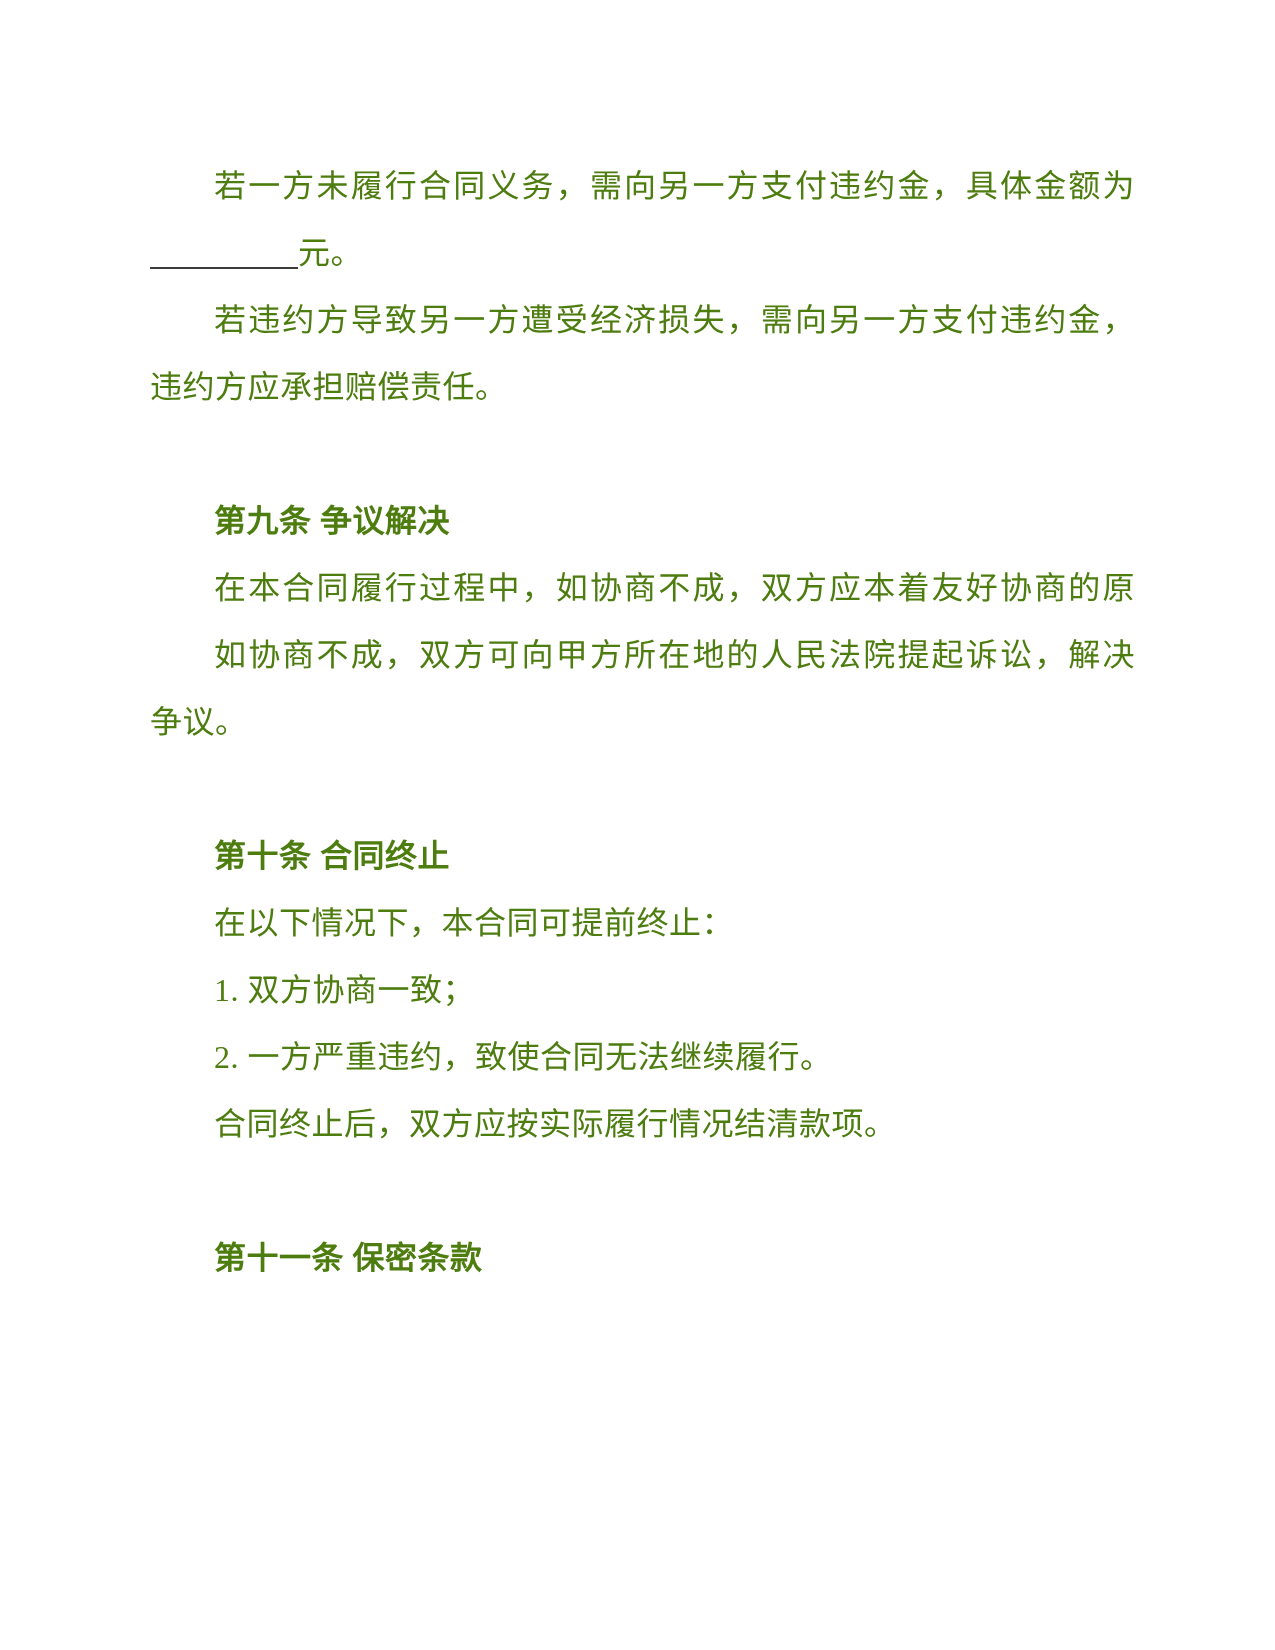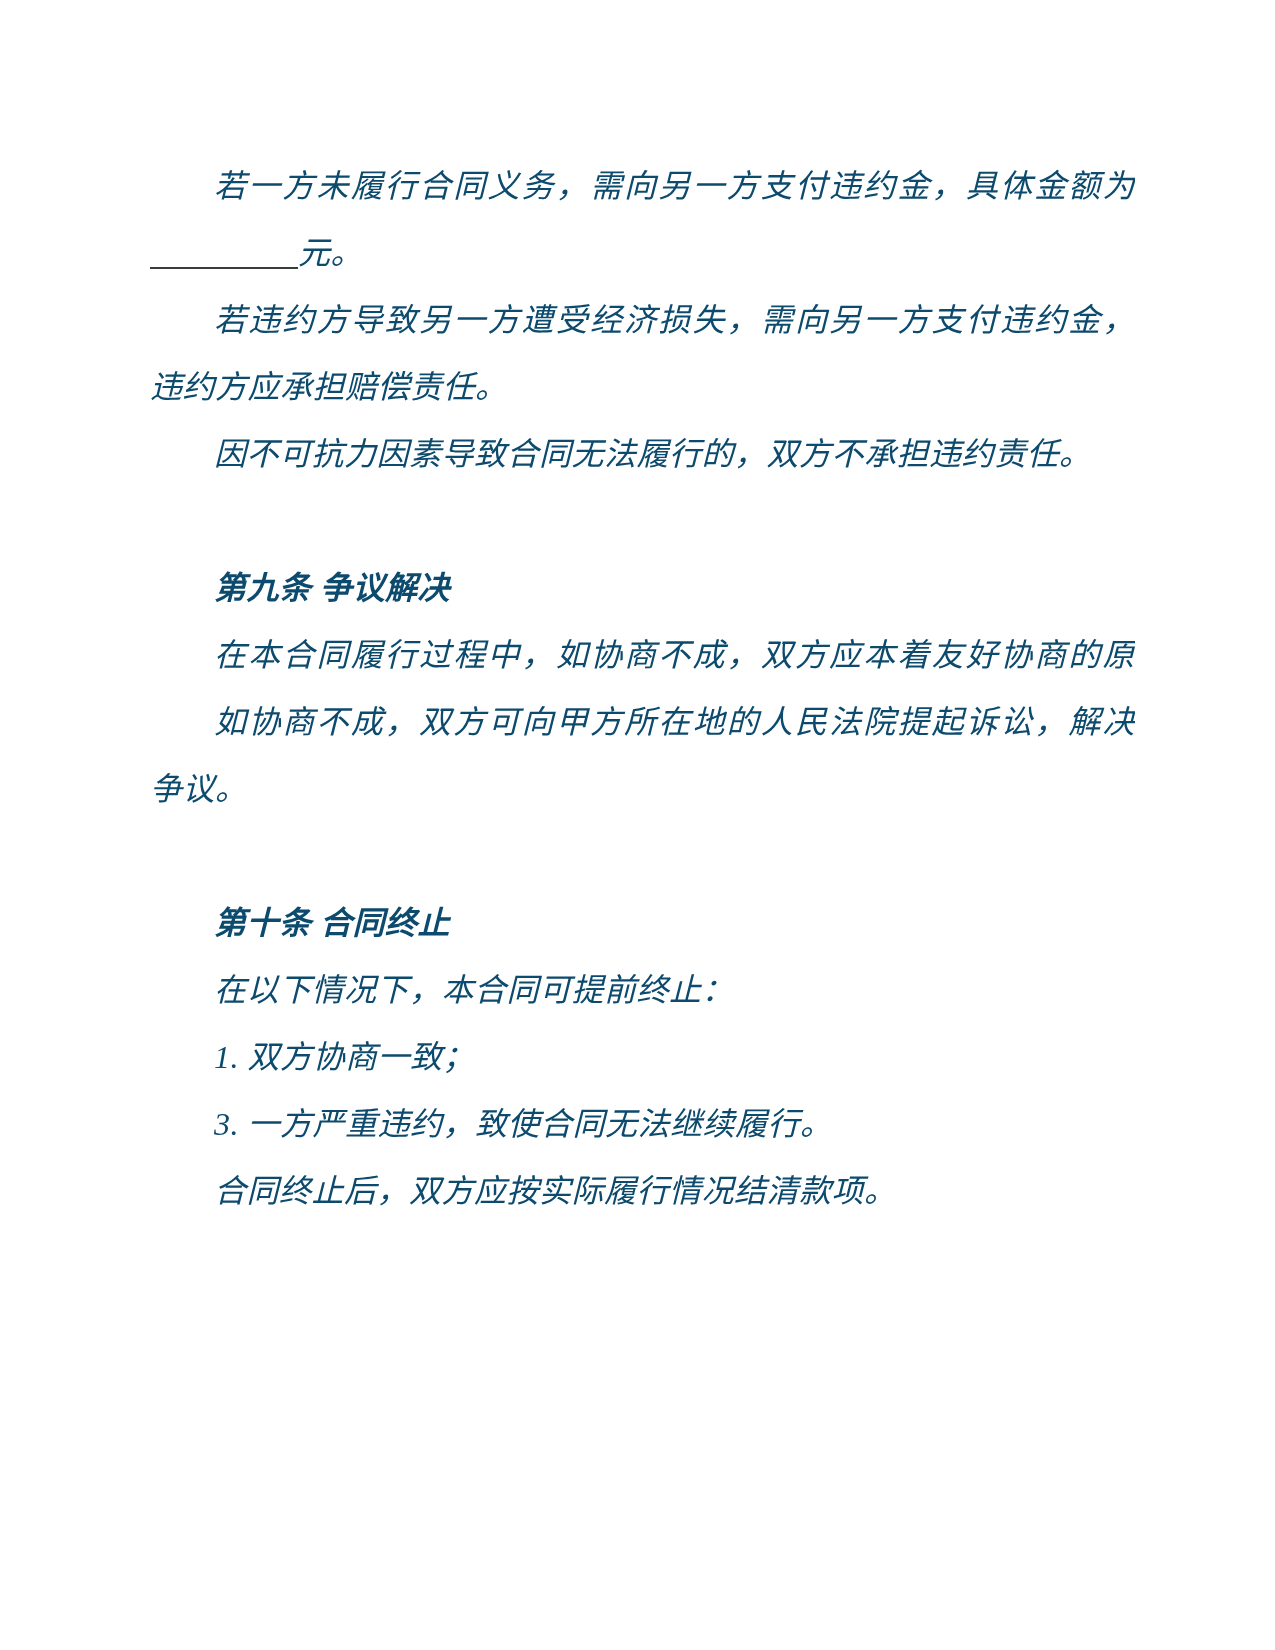--- a/index.html
+++ b/index.html
@@ -49,29 +49,29 @@
     width: 148px;
     height: 1em;
     border-bottom: 2px solid #3c3c3c;
     margin-bottom: -5px;
   }
 </style>
 </head>
 <body>
 
 <div class="page">
-  <div class="doc" style="color: #0c4a6e; font-style: italic;">
+  <div class="doc" style="color: #4d7c0f;">
       <p class="line indent stretch">若一方未履行合同义务，需向另一方支付违约金，具体金额为</p>
       <p class="line"><span class="blank-line" style="width: 148px; border-bottom-color: rgb(60, 60, 60);"></span>元。</p>
       <p class="line indent stretch">若违约方导致另一方遭受经济损失，需向另一方支付违约金，</p>
       <p class="line">违约方应承担赔偿责任。</p>
-      <p class="line indent">因不可抗力因素导致合同无法履行的，双方不承担违约责任。</p>
       <p class="line heading indent gap-before">第九条 争议解决</p>
       <p class="line indent stretch">在本合同履行过程中，如协商不成，双方应本着友好协商的原</p>
       <p class="line indent stretch">如协商不成，双方可向甲方所在地的人民法院提起诉讼，解决</p>
       <p class="line">争议。</p>
       <p class="line heading indent gap-before">第十条 合同终止</p>
       <p class="line indent">在以下情况下，本合同可提前终止：</p>
       <p class="line indent">1. 双方协商一致；</p>
-      <p class="line indent">3. 一方严重违约，致使合同无法继续履行。</p>
+      <p class="line indent">2. 一方严重违约，致使合同无法继续履行。</p>
       <p class="line indent">合同终止后，双方应按实际履行情况结清款项。</p>
+      <p class="line heading indent gap-before">第十一条 保密条款</p>
     </div>
 </div>
 
 </body></html>

